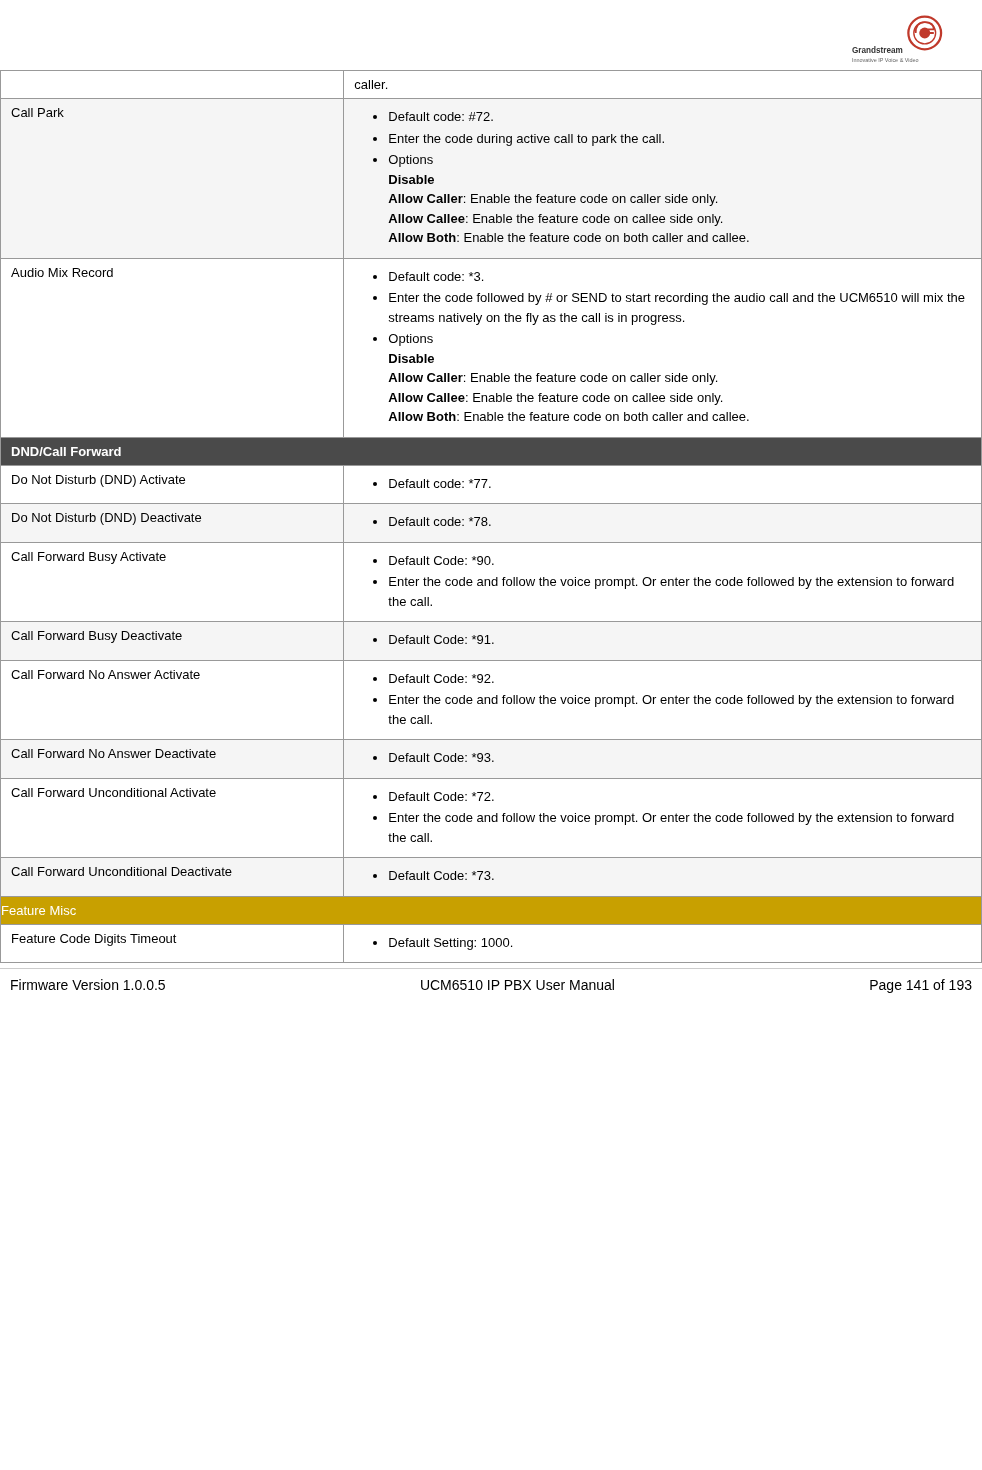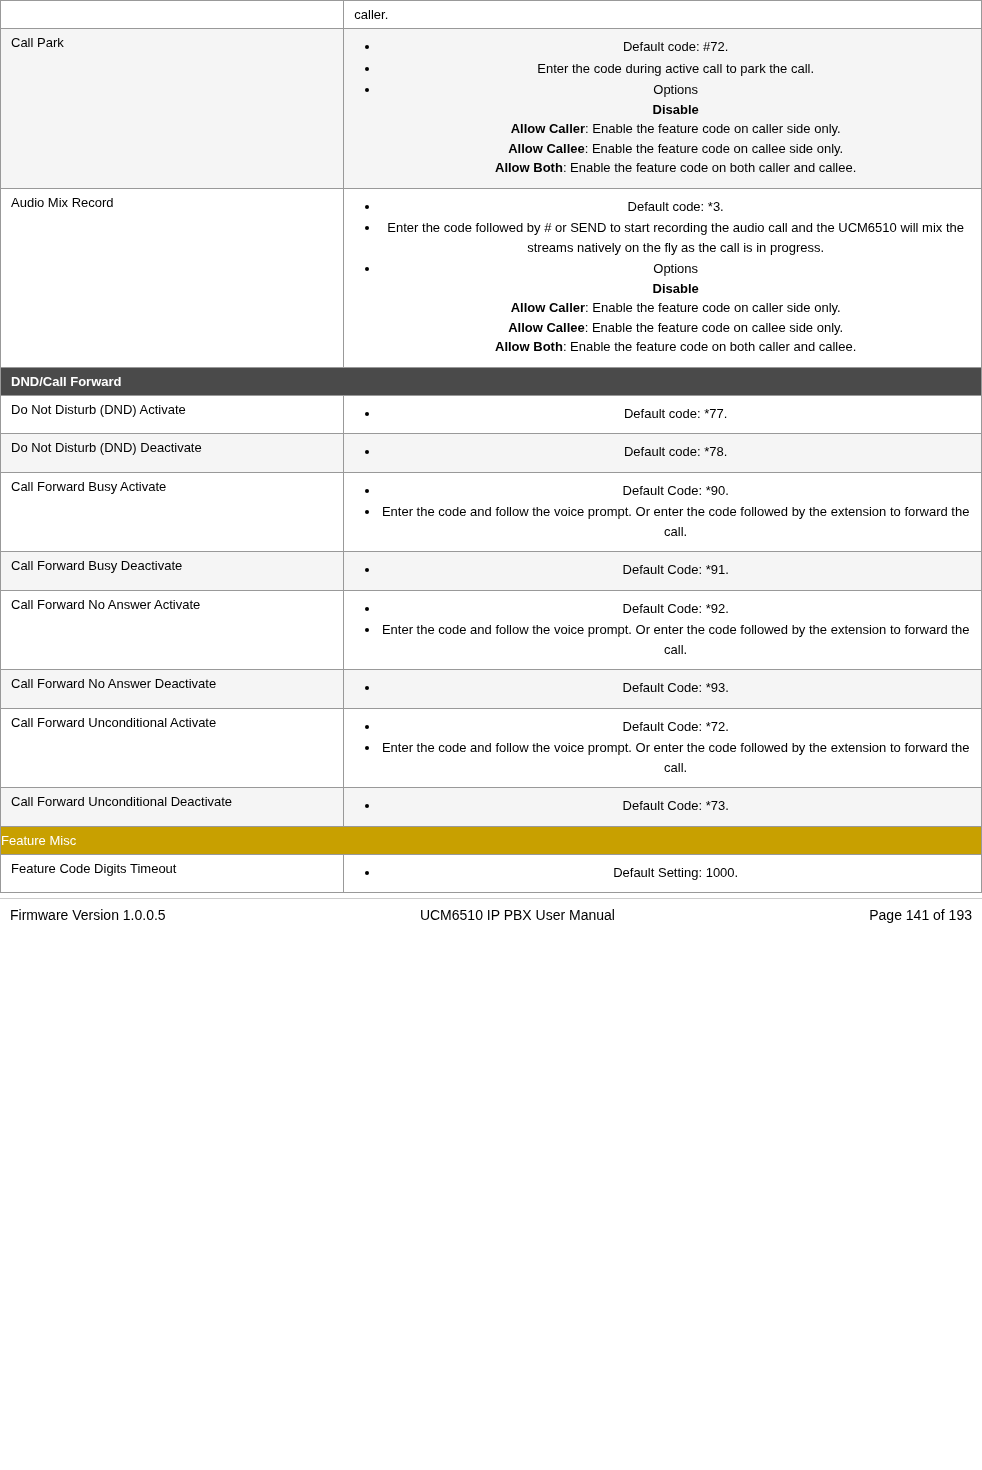--- a/index.html
+++ b/index.html
@@ -57,23 +57,22 @@
       padding: 6px 10px;
     }
     .feature-misc-header {
       background: #c8a000;
       color: #fff;
       font-weight: normal;
       font-size: 13px;
       padding: 6px 0;
     }
     ul {
-      margin-left: 26px;
+      margin-left: 34px;
       padding: 2px 0;
-      text-align: center;
     }
     ul li {
       margin-bottom: 2px;
       line-height: 1.5;
     }
     .bold { font-weight: bold; }
     .footer {
       display: flex;
       justify-content: space-between;
       padding: 8px 10px;
@@ -89,20 +88,35 @@
     }
     .white-row td {
       background: #ffffff;
     }
   </style>
 </head>
 <body>
 
 <div class="page">
 
+  <div class="header-logo">
+    <div class="logo-box">
+      <svg class="logo-svg" viewBox="0 0 120 55">
+
+        <circle cx="85" cy="22" r="18" fill="none" stroke="#c0392b" stroke-width="2.5"></circle>
+        <circle cx="85" cy="22" r="12" fill="none" stroke="#c0392b" stroke-width="1.5"></circle>
+        <circle cx="85" cy="22" r="6" fill="#c0392b"></circle>
+
+        <path d="M75 22 Q75 10 85 10 Q95 10 95 18 L89 18 L89 22 L95 22" fill="none" stroke="#c0392b" stroke-width="2"></path>
+
+        <text x="5" y="44" font-family="Arial" font-size="9" font-weight="bold" fill="#333">Grandstream</text>
+        <text x="5" y="54" font-family="Arial" font-size="6" fill="#666">Innovative IP Voice &amp; Video</text>
+      </svg>
+    </div>
+  </div>
 
   <table>
 
     <tbody>
         <tr class="callee-row">
       <td class="col-left"></td>
       <td class="col-right">
         <span>caller.</span>
       </td>
     </tr>

